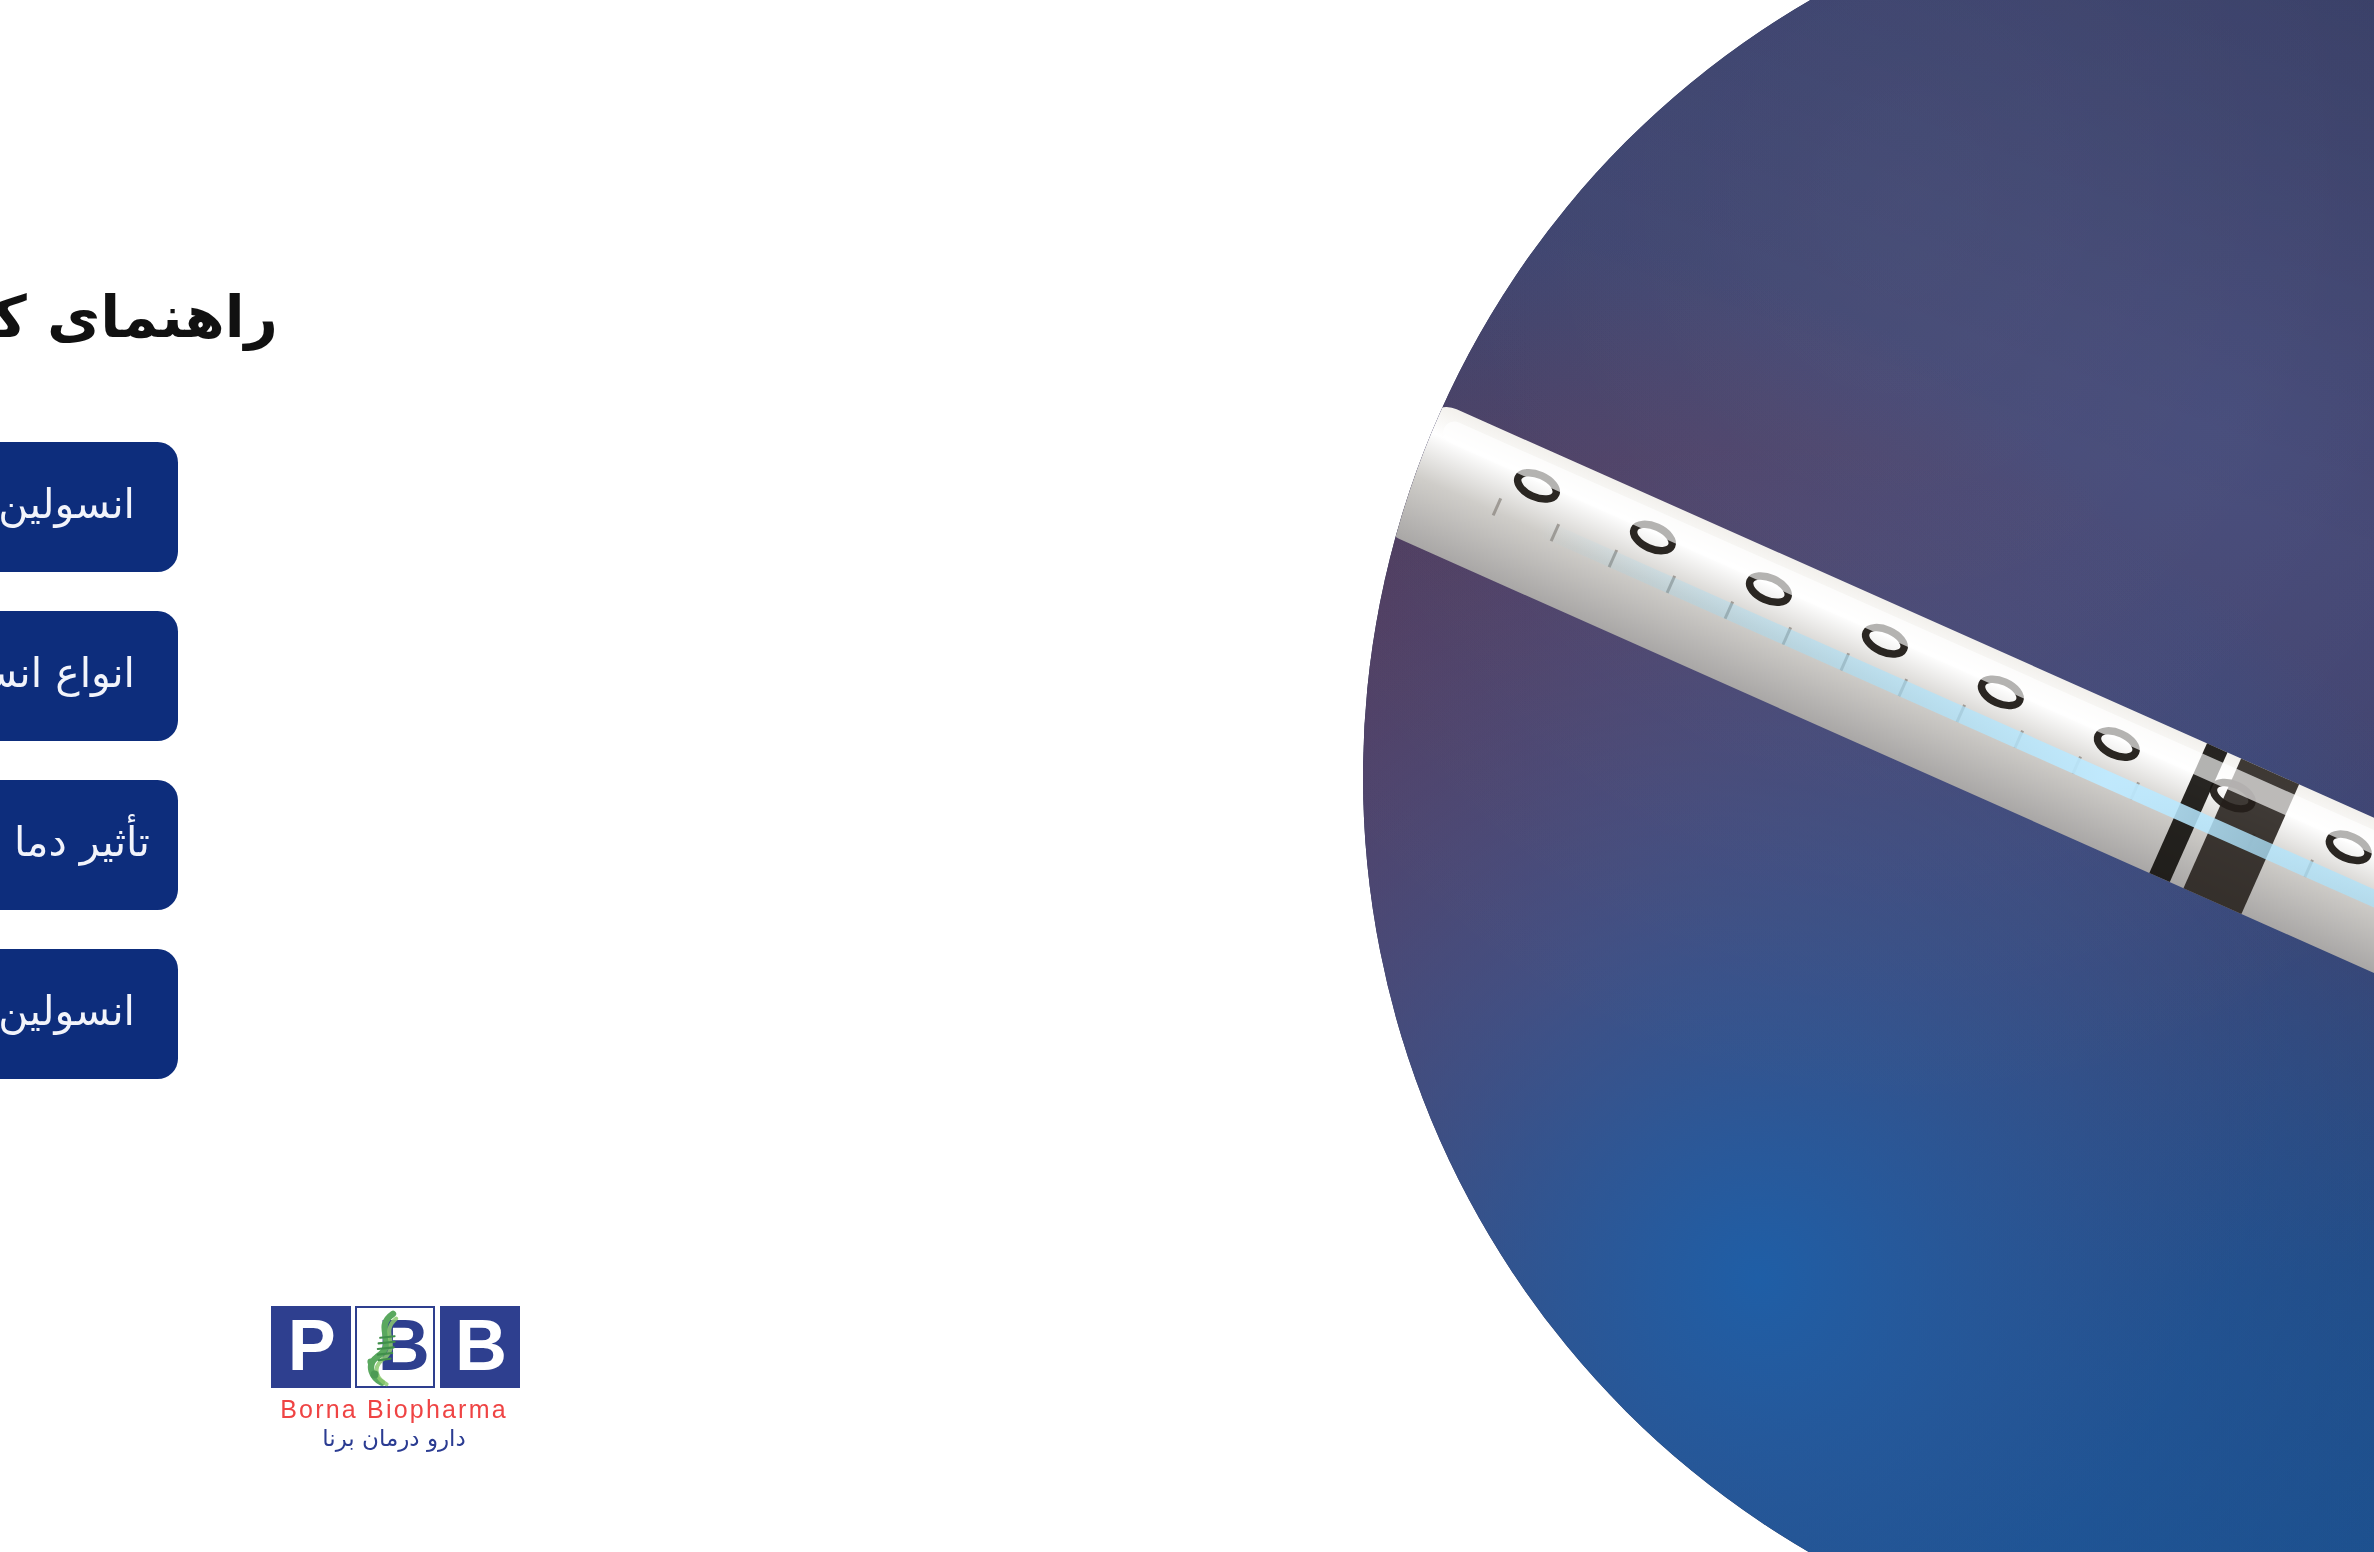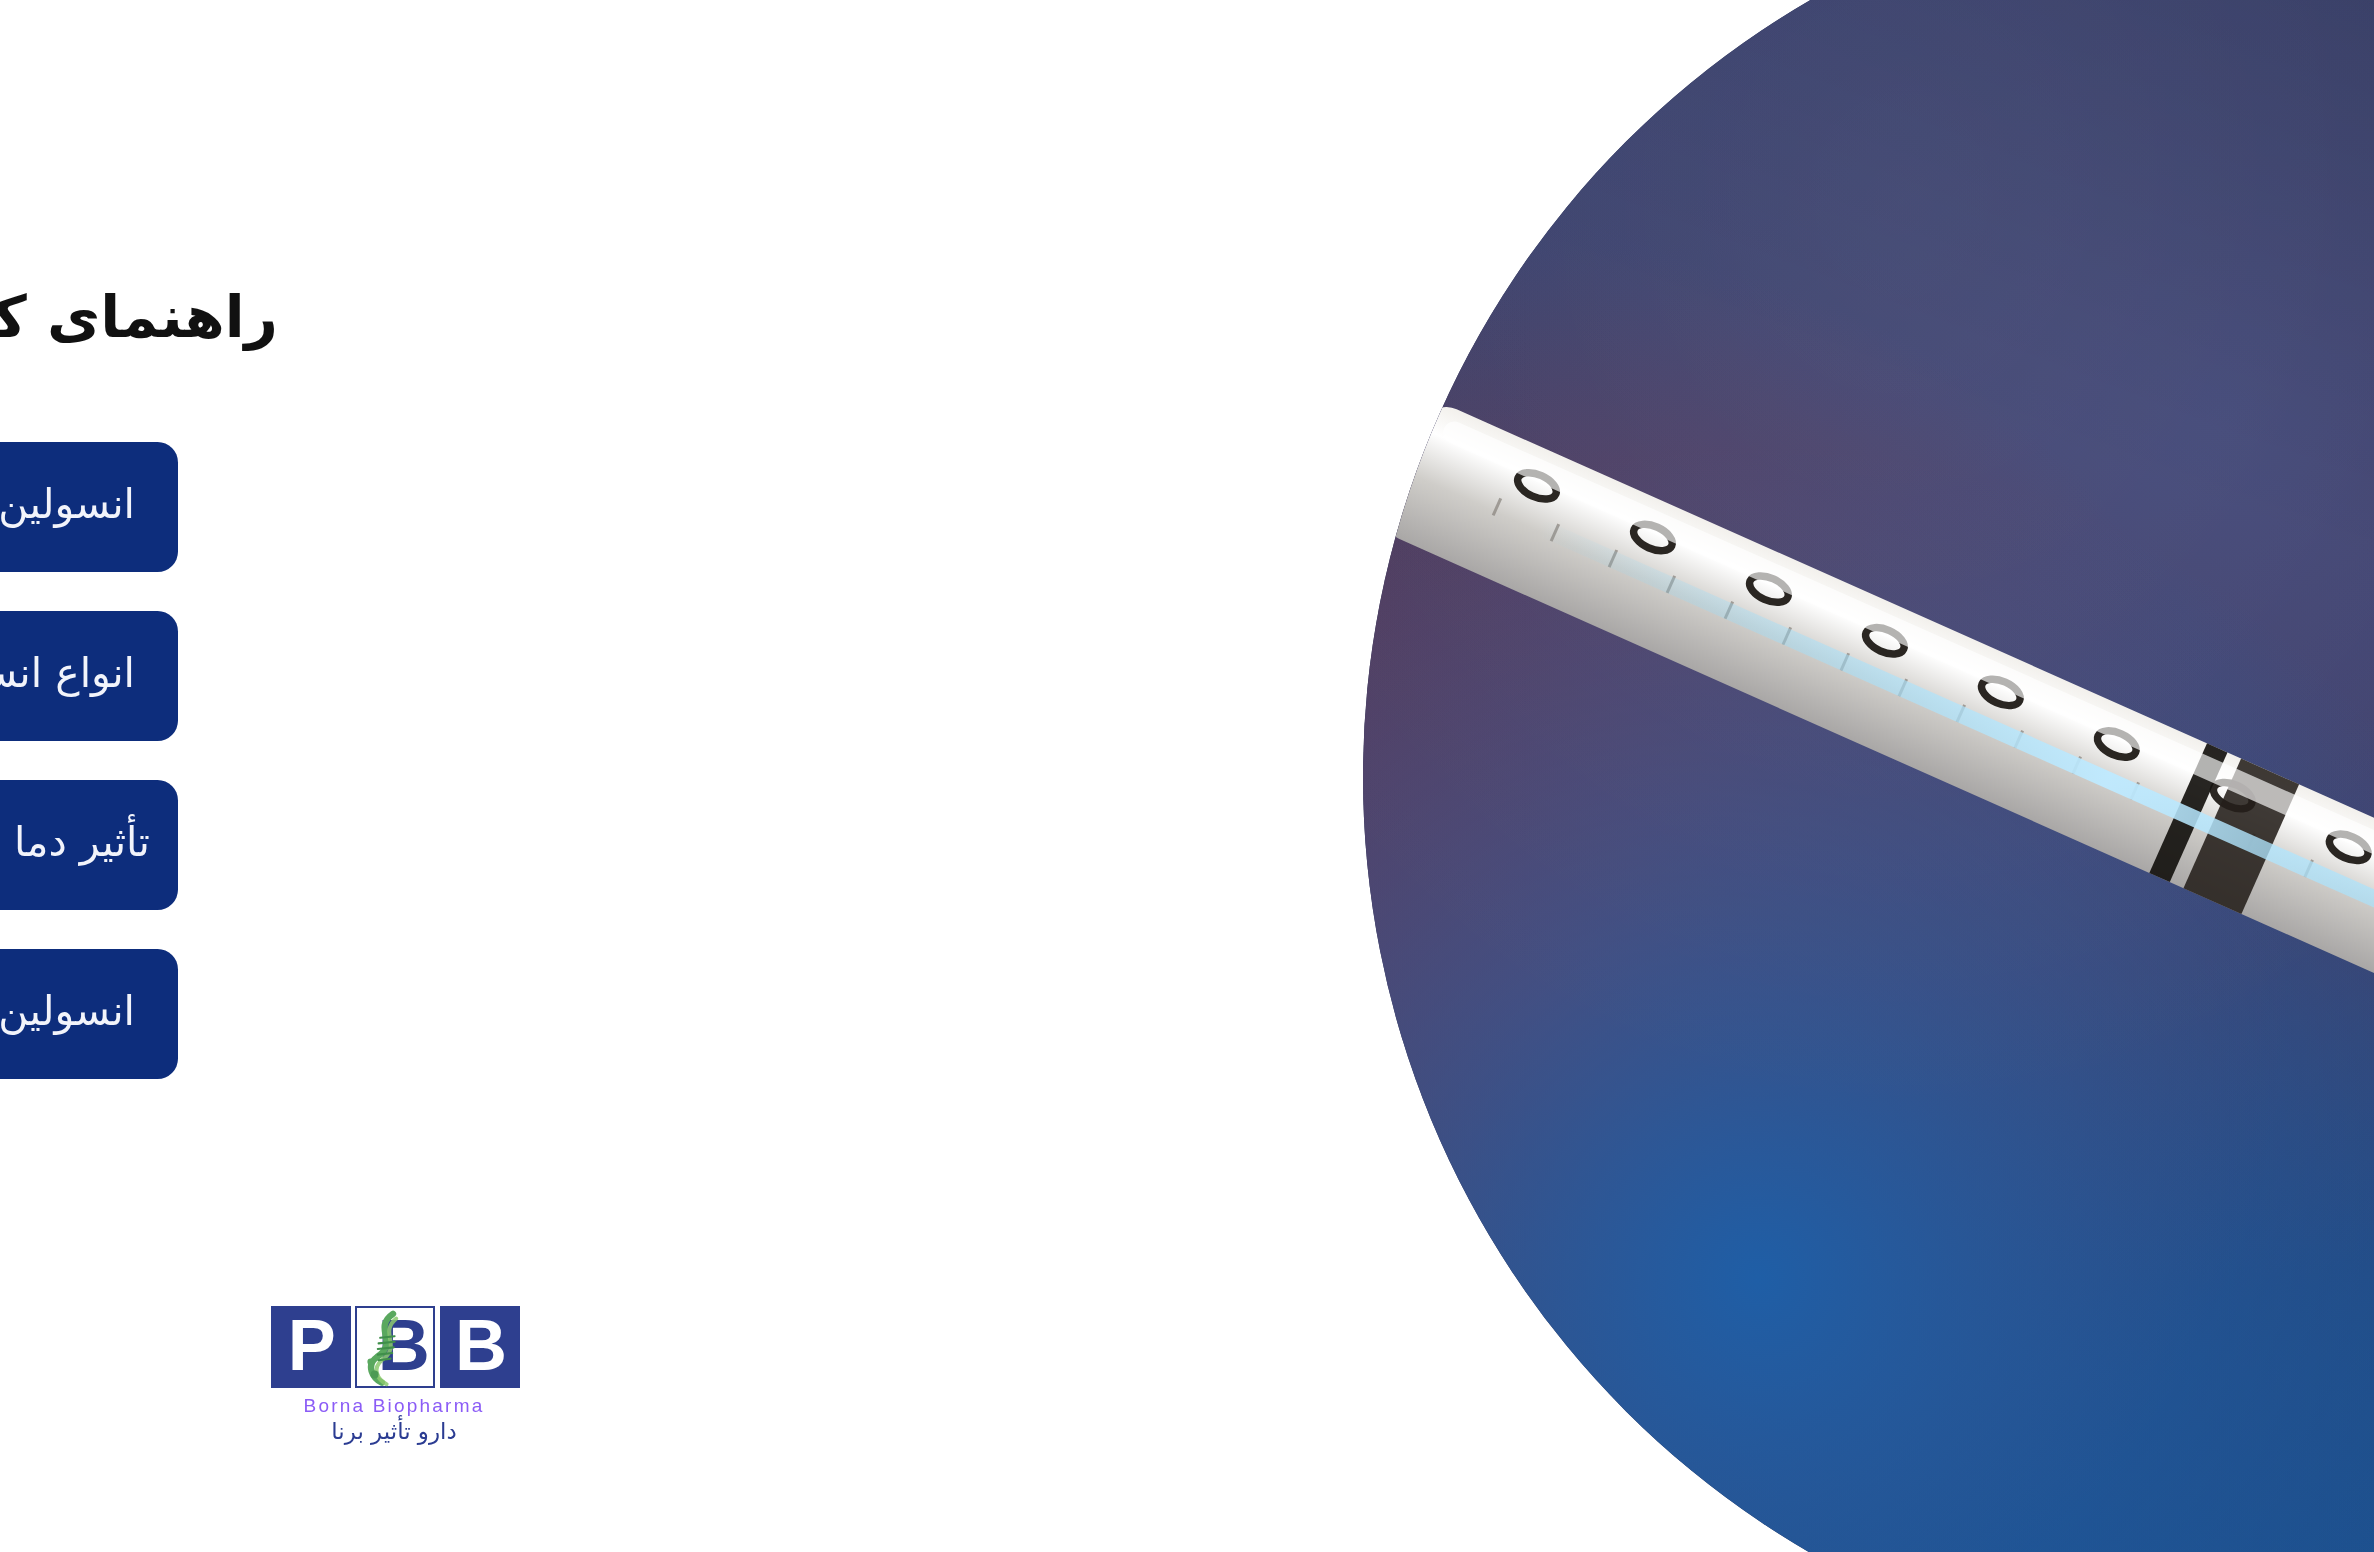--- a/index.html
+++ b/index.html
@@ -159,23 +159,23 @@
     position: absolute;
     left: 3.7px;
     top: 1.9px;
     width: 48px;
     height: 78px;
     z-index: 3;
   }
   .logo-name {
     margin-top: 6.5px;
     font-family: "Liberation Sans", sans-serif;
-    font-size: 19px;
+    font-size: 25px;
     font-weight: normal;
-    color: #8b5cf6;
+    color: #ef4444;
     letter-spacing: 2.2px;
     text-align: center;
     direction: ltr;
     white-space: nowrap;
   }
   .logo-fa {
     margin-top: 1.9px;
     font-size: 23px;
     color: #2b3c92;
     letter-spacing: 0.9px;
@@ -297,18 +297,18 @@
             <circle cx="12" cy="64" r="4" fill="#5aa85f"></circle>
             <circle cx="17" cy="80" r="5" fill="#4d9a54"></circle>
           </svg>
           <span class="logo-letter">B</span>
         </div>
         <div class="logo-box">
           <span class="logo-letter">P</span>
         </div>
       </div>
       <div class="logo-name">Borna Biopharma</div>
-      <div class="logo-fa">دارو تأثیر برنا</div>
+      <div class="logo-fa">دارو درمان برنا</div>
     </div>
 
   </div>
 </div>
 
 
 </body></html>

